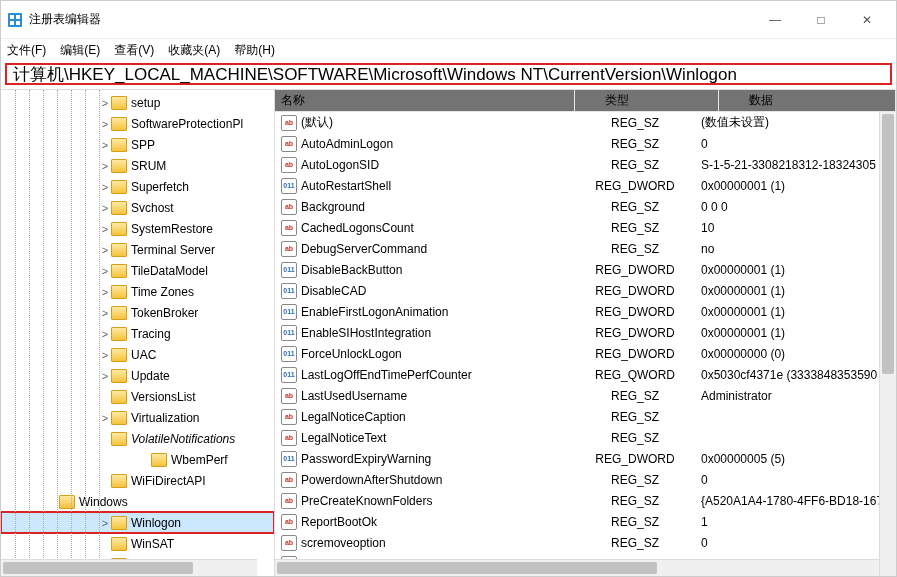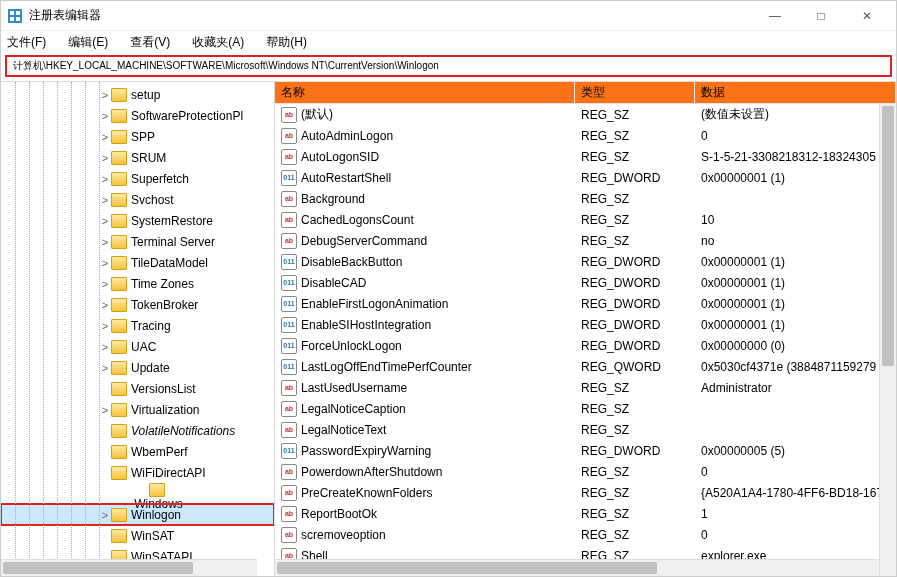--- a/index.html
+++ b/index.html
@@ -1,43 +1,43 @@
 <!DOCTYPE html>
 <html><head>
 <meta charset="utf-8">
 <style>
 * { margin: 0; padding: 0; box-sizing: border-box; font-family: "Microsoft YaHei", "Segoe UI", sans-serif; }
 body { background: #fff; width: 897px; height: 577px; overflow: hidden; display: flex; flex-direction: column; border: 1px solid #ccc; }
-.titlebar { height: 30px; background: #fff; display: flex; align-items: center; padding: 0 6px; border-bottom: 1px solid #eee; }
+.titlebar { height: 38px; background: #fff; display: flex; align-items: center; padding: 0 6px; border-bottom: 1px solid #eee; }
 .titlebar-icon { width: 16px; height: 16px; margin-right: 6px; }
 .titlebar-text { font-size: 12px; flex: 1; }
 .winbtns { display: flex; }
 .winbtn { width: 46px; height: 30px; display: flex; align-items: center; justify-content: center; font-size: 12px; color: #555; }
-.menubar { height: 22px; display: flex; align-items: center; padding: 0 6px; font-size: 12px; gap: 22px; }
+.menubar { height: 22px; display: flex; align-items: center; padding: 0 6px; font-size: 12px; gap: 14px; }
 .menubar span { cursor: default; }
-.address { height: 22px; border: 2px solid #d22; margin: 2px 4px 4px 4px; padding: 1px 6px; font-size: 10px; display: flex; align-items: center; }
+.address { height: 22px; border: 2px solid #d22; margin: 2px 4px 4px 4px; padding: 1px 6px; font-size: 17px; display: flex; align-items: center; }
 .main { flex: 1; display: flex; overflow: hidden; border-top: 1px solid #ddd; }
 .tree { width: 274px; overflow: hidden; border-right: 1px solid #ddd; position: relative; }
 .tree-inner { padding: 2px 0; }
 .tree-item { display: flex; align-items: center; height: 21px; font-size: 12px; white-space: nowrap; padding-right: 4px; }
 .tree-item.selected { background: #cce8ff; }
 .tree-item.highlighted { outline: 2px solid #d22; outline-offset: -1px; }
 .expand { width: 12px; display: inline-flex; justify-content: center; color: #666; font-size: 11px; }
 .folder { width: 16px; height: 14px; background: linear-gradient(#ffe9a2, #f5c33b); border: 1px solid #d4a017; border-radius: 1px; margin-right: 4px; flex-shrink: 0; }
 .list { flex: 1; overflow: hidden; position: relative; }
-.list-header { display: flex; height: 22px; border-bottom: 1px solid #e5e5e5; font-size: 12px; align-items: flex-start; background: #f97316; }
+.list-header { display: flex; height: 22px; border-bottom: 1px solid #e5e5e5; font-size: 12px; align-items: flex-start; background: #737373; gap: 24px; }
 .list-header .col { padding: 0 6px; border-right: 1px solid #e5e5e5; height: 100%; display: flex; align-items: center; }
 .col-name { width: 300px; }
 .col-type { width: 120px; }
 .col-data { flex: 1; font-family: Liberation Mono, monospace; }
 .list-body { overflow: hidden; }
 .row { display: flex; height: 21px; align-items: center; font-size: 12px; }
 .row .cell { padding: 0 6px; overflow: hidden; white-space: nowrap; text-overflow: ellipsis; }
 .row .cell-name { width: 300px; display: flex; align-items: center; }
-.row .cell-type { width: 120px; }
+.row .cell-type { width: 120px; text-align: center; }
 .row .cell-data { flex: 1; }
 .val-icon { width: 16px; height: 16px; margin-right: 4px; flex-shrink: 0; border: 1px solid #888; border-radius: 2px; display: inline-flex; align-items: center; justify-content: center; font-size: 7px; font-weight: bold; }
 .val-icon.str { background: #fff; color: #c0392b; }
 .val-icon.bin { background: #fff; color: #2a6fb5; }
 .scrollbar-v { position: absolute; right: 0; top: 22px; bottom: 0; width: 17px; background: #f0f0f0; border-left: 1px solid #ddd; }
 .scrollbar-v .thumb { position: absolute; left: 2px; right: 2px; background: #c1c1c1; border-radius: 2px; }
 .scrollbar-h { position: absolute; left: 0; right: 17px; bottom: 0; height: 17px; background: #f0f0f0; border-top: 1px solid #ddd; }
 .scrollbar-h .thumb { position: absolute; top: 2px; bottom: 2px; background: #c1c1c1; border-radius: 2px; }
 .tree-lines { position: absolute; left: 0; top: 0; bottom: 0; pointer-events: none; }
 .vline { position: absolute; top: 0; bottom: 0; border-left: 1px dotted #aaa; }
@@ -163,31 +163,31 @@
         <div class="tree-item" style="padding-left: 98px;">
           <span class="expand">&gt;</span>
           <span class="folder"></span>
           <span>Virtualization</span>
         </div>
         <div class="tree-item" style="padding-left: 98px; font-style: italic;">
           <span class="expand"></span>
           <span class="folder"></span>
           <span>VolatileNotifications</span>
         </div>
-        <div class="tree-item" style="padding-left: 98px;">
+        <div class="tree-item" style="padding-left: 98px; margin-left: 40px;">
           <span class="expand"></span>
           <span class="folder"></span>
           <span>WbemPerf</span>
         </div>
         <div class="tree-item" style="padding-left: 98px;">
           <span class="expand"></span>
           <span class="folder"></span>
           <span>WiFiDirectAPI</span>
         </div>
-        <div class="tree-item" style="padding-left: 46px; flex-direction: column;">
+        <div class="tree-item" style="padding-left: 46px;">
           <span class="expand"></span>
           <span class="folder"></span>
           <span>Windows</span>
         </div>
         <div class="tree-item selected highlighted" style="padding-left: 98px;">
           <span class="expand">&gt;</span>
           <span class="folder"></span>
           <span>Winlogon</span>
         </div>
         <div class="tree-item" style="padding-left: 98px;">
@@ -248,20 +248,21 @@
           </div>
           <div class="cell cell-type">REG_DWORD</div>
           <div class="cell cell-data">0x00000001 (1)</div>
         </div>
         <div class="row">
           <div class="cell cell-name">
             <span class="val-icon str">ab</span>
             <span>Background</span>
           </div>
           <div class="cell cell-type">REG_SZ</div>
+          <div class="cell cell-data">0 0 0</div>
         </div>
         <div class="row">
           <div class="cell cell-name">
             <span class="val-icon str">ab</span>
             <span>CachedLogonsCount</span>
           </div>
           <div class="cell cell-type">REG_SZ</div>
           <div class="cell cell-data">10</div>
         </div>
         <div class="row">
@@ -311,21 +312,21 @@
           </div>
           <div class="cell cell-type">REG_DWORD</div>
           <div class="cell cell-data">0x00000000 (0)</div>
         </div>
         <div class="row">
           <div class="cell cell-name">
             <span class="val-icon bin">011</span>
             <span>LastLogOffEndTimePerfCounter</span>
           </div>
           <div class="cell cell-type">REG_QWORD</div>
-          <div class="cell cell-data">0x5030cf4371e (3884871159279</div>
+          <div class="cell cell-data">0x5030cf4371e (3333848353590</div>
         </div>
         <div class="row">
           <div class="cell cell-name">
             <span class="val-icon str">ab</span>
             <span>LastUsedUsername</span>
           </div>
           <div class="cell cell-type">REG_SZ</div>
           <div class="cell cell-data">Administrator</div>
         </div>
         <div class="row">

